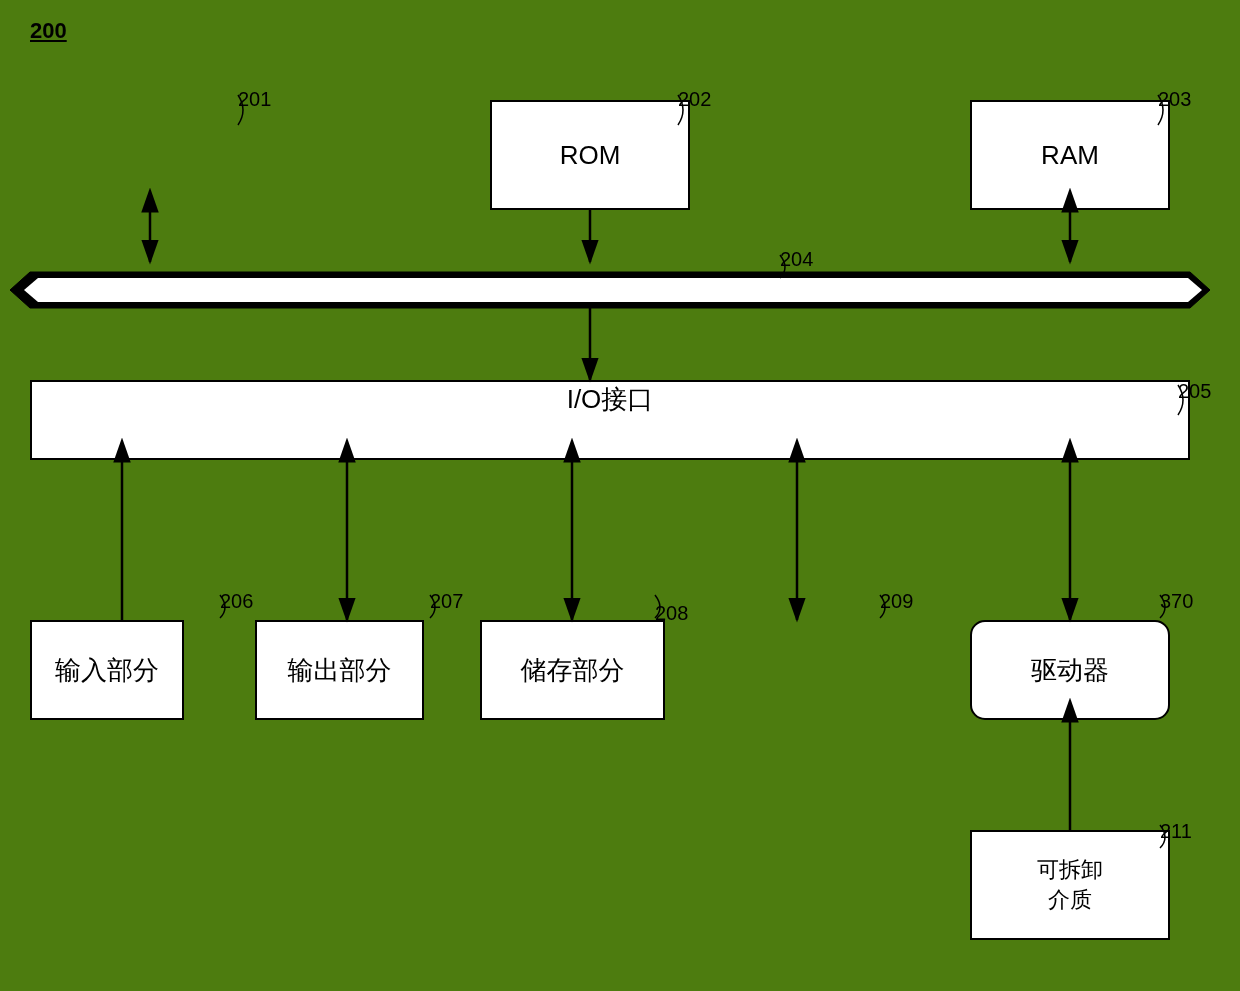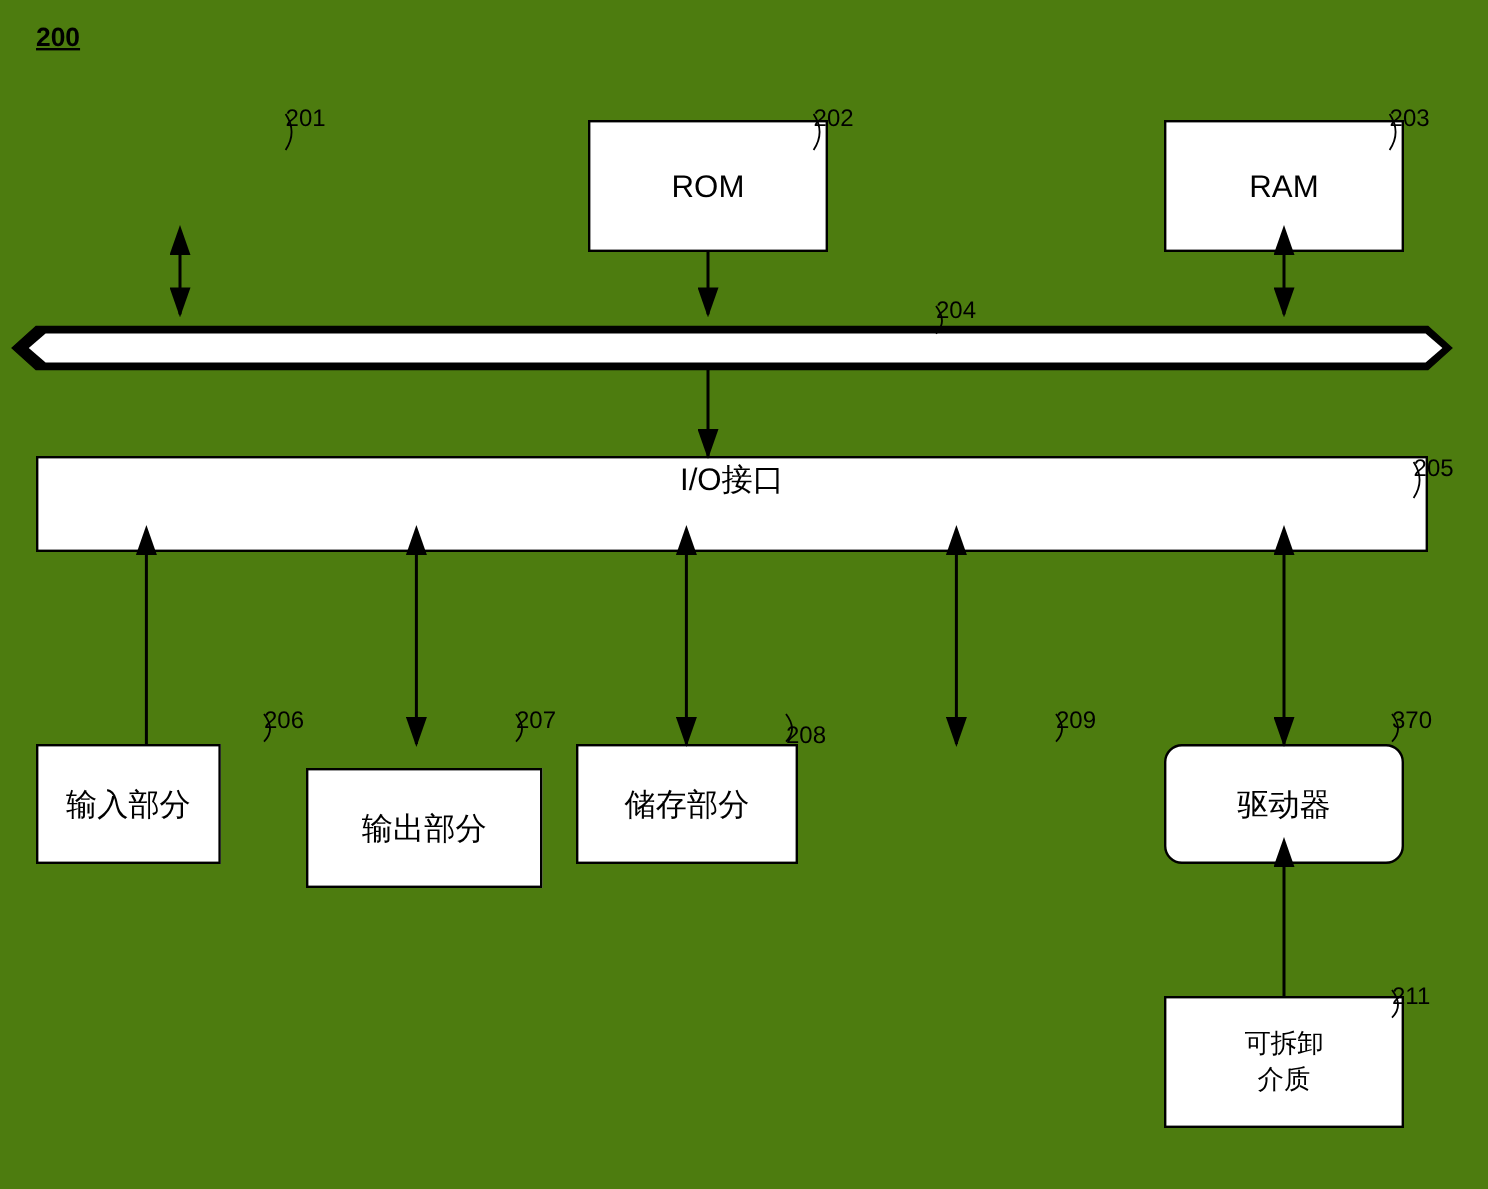--- a/index.html
+++ b/index.html
@@ -85,22 +85,22 @@
     
     .box-input {
       left: 30px;
       top: 620px;
       width: 154px;
       height: 100px;
     }
 
     .box-output {
       left: 255px;
-      top: 640px;
-      width: 197px;
+      top: 620px;
+      width: 169px;
       height: 100px;
     }
 
     .box-storage {
       left: 480px;
       top: 620px;
       width: 185px;
       height: 100px;
     }
 

